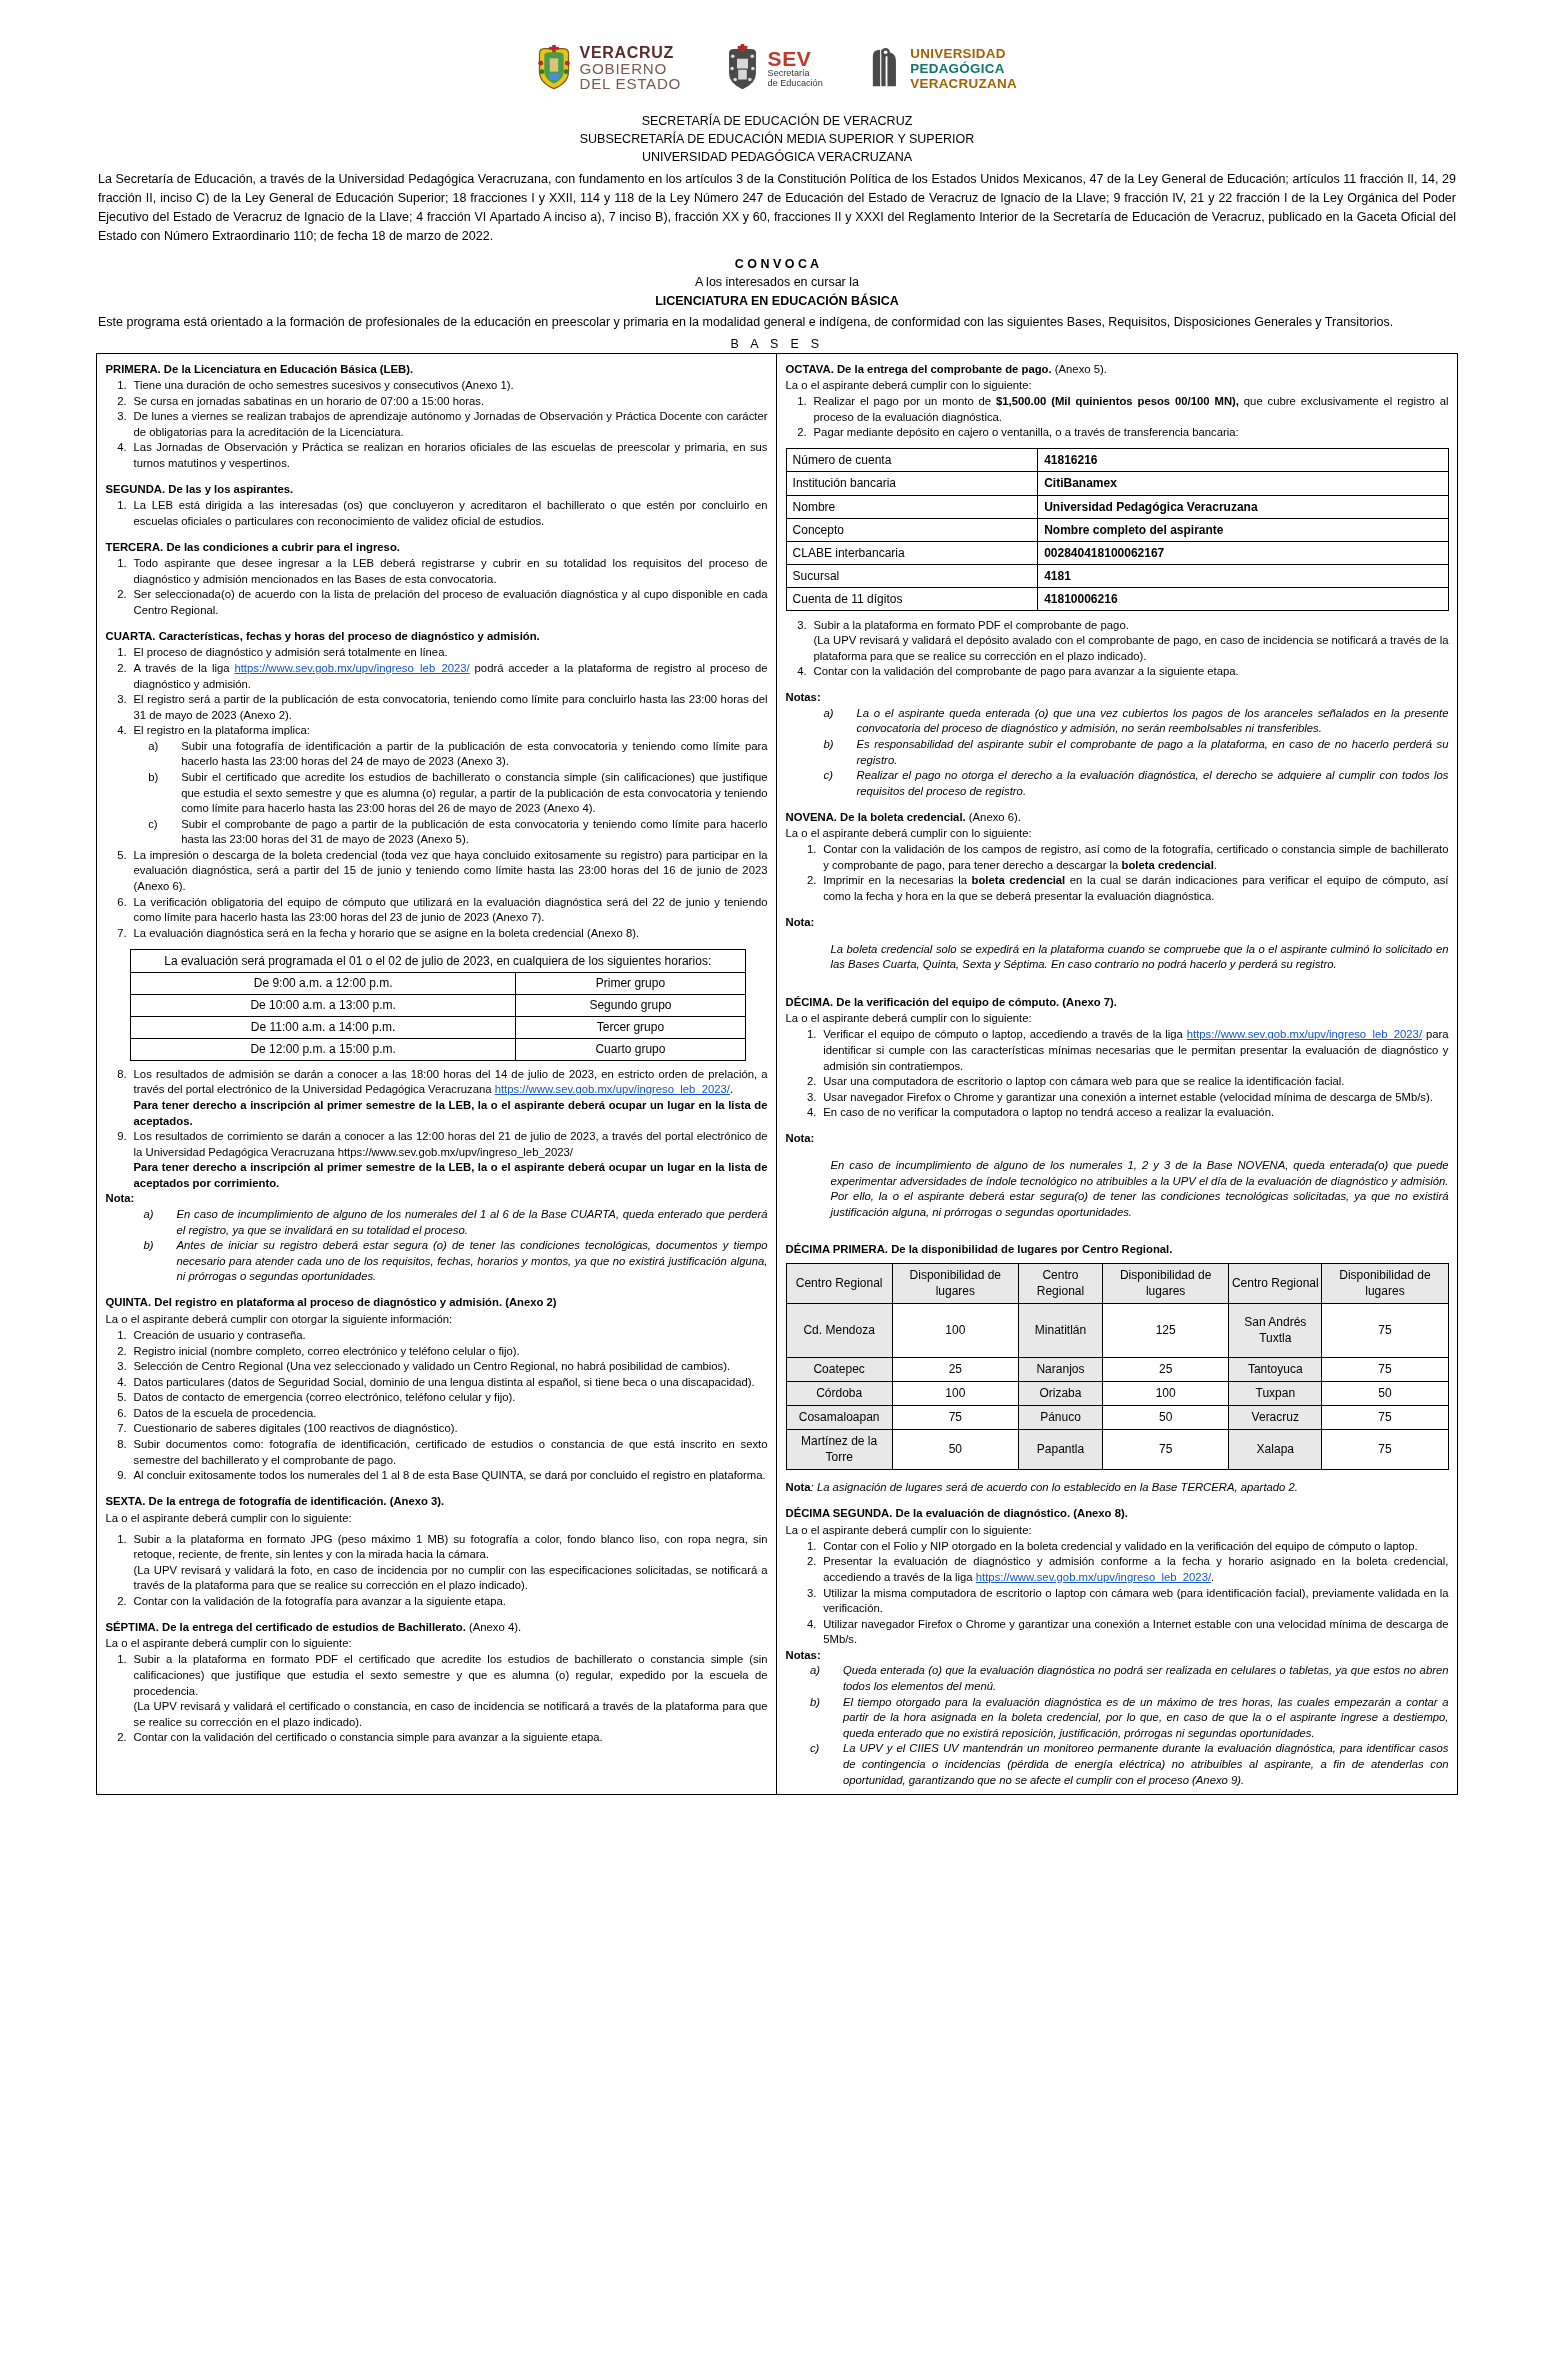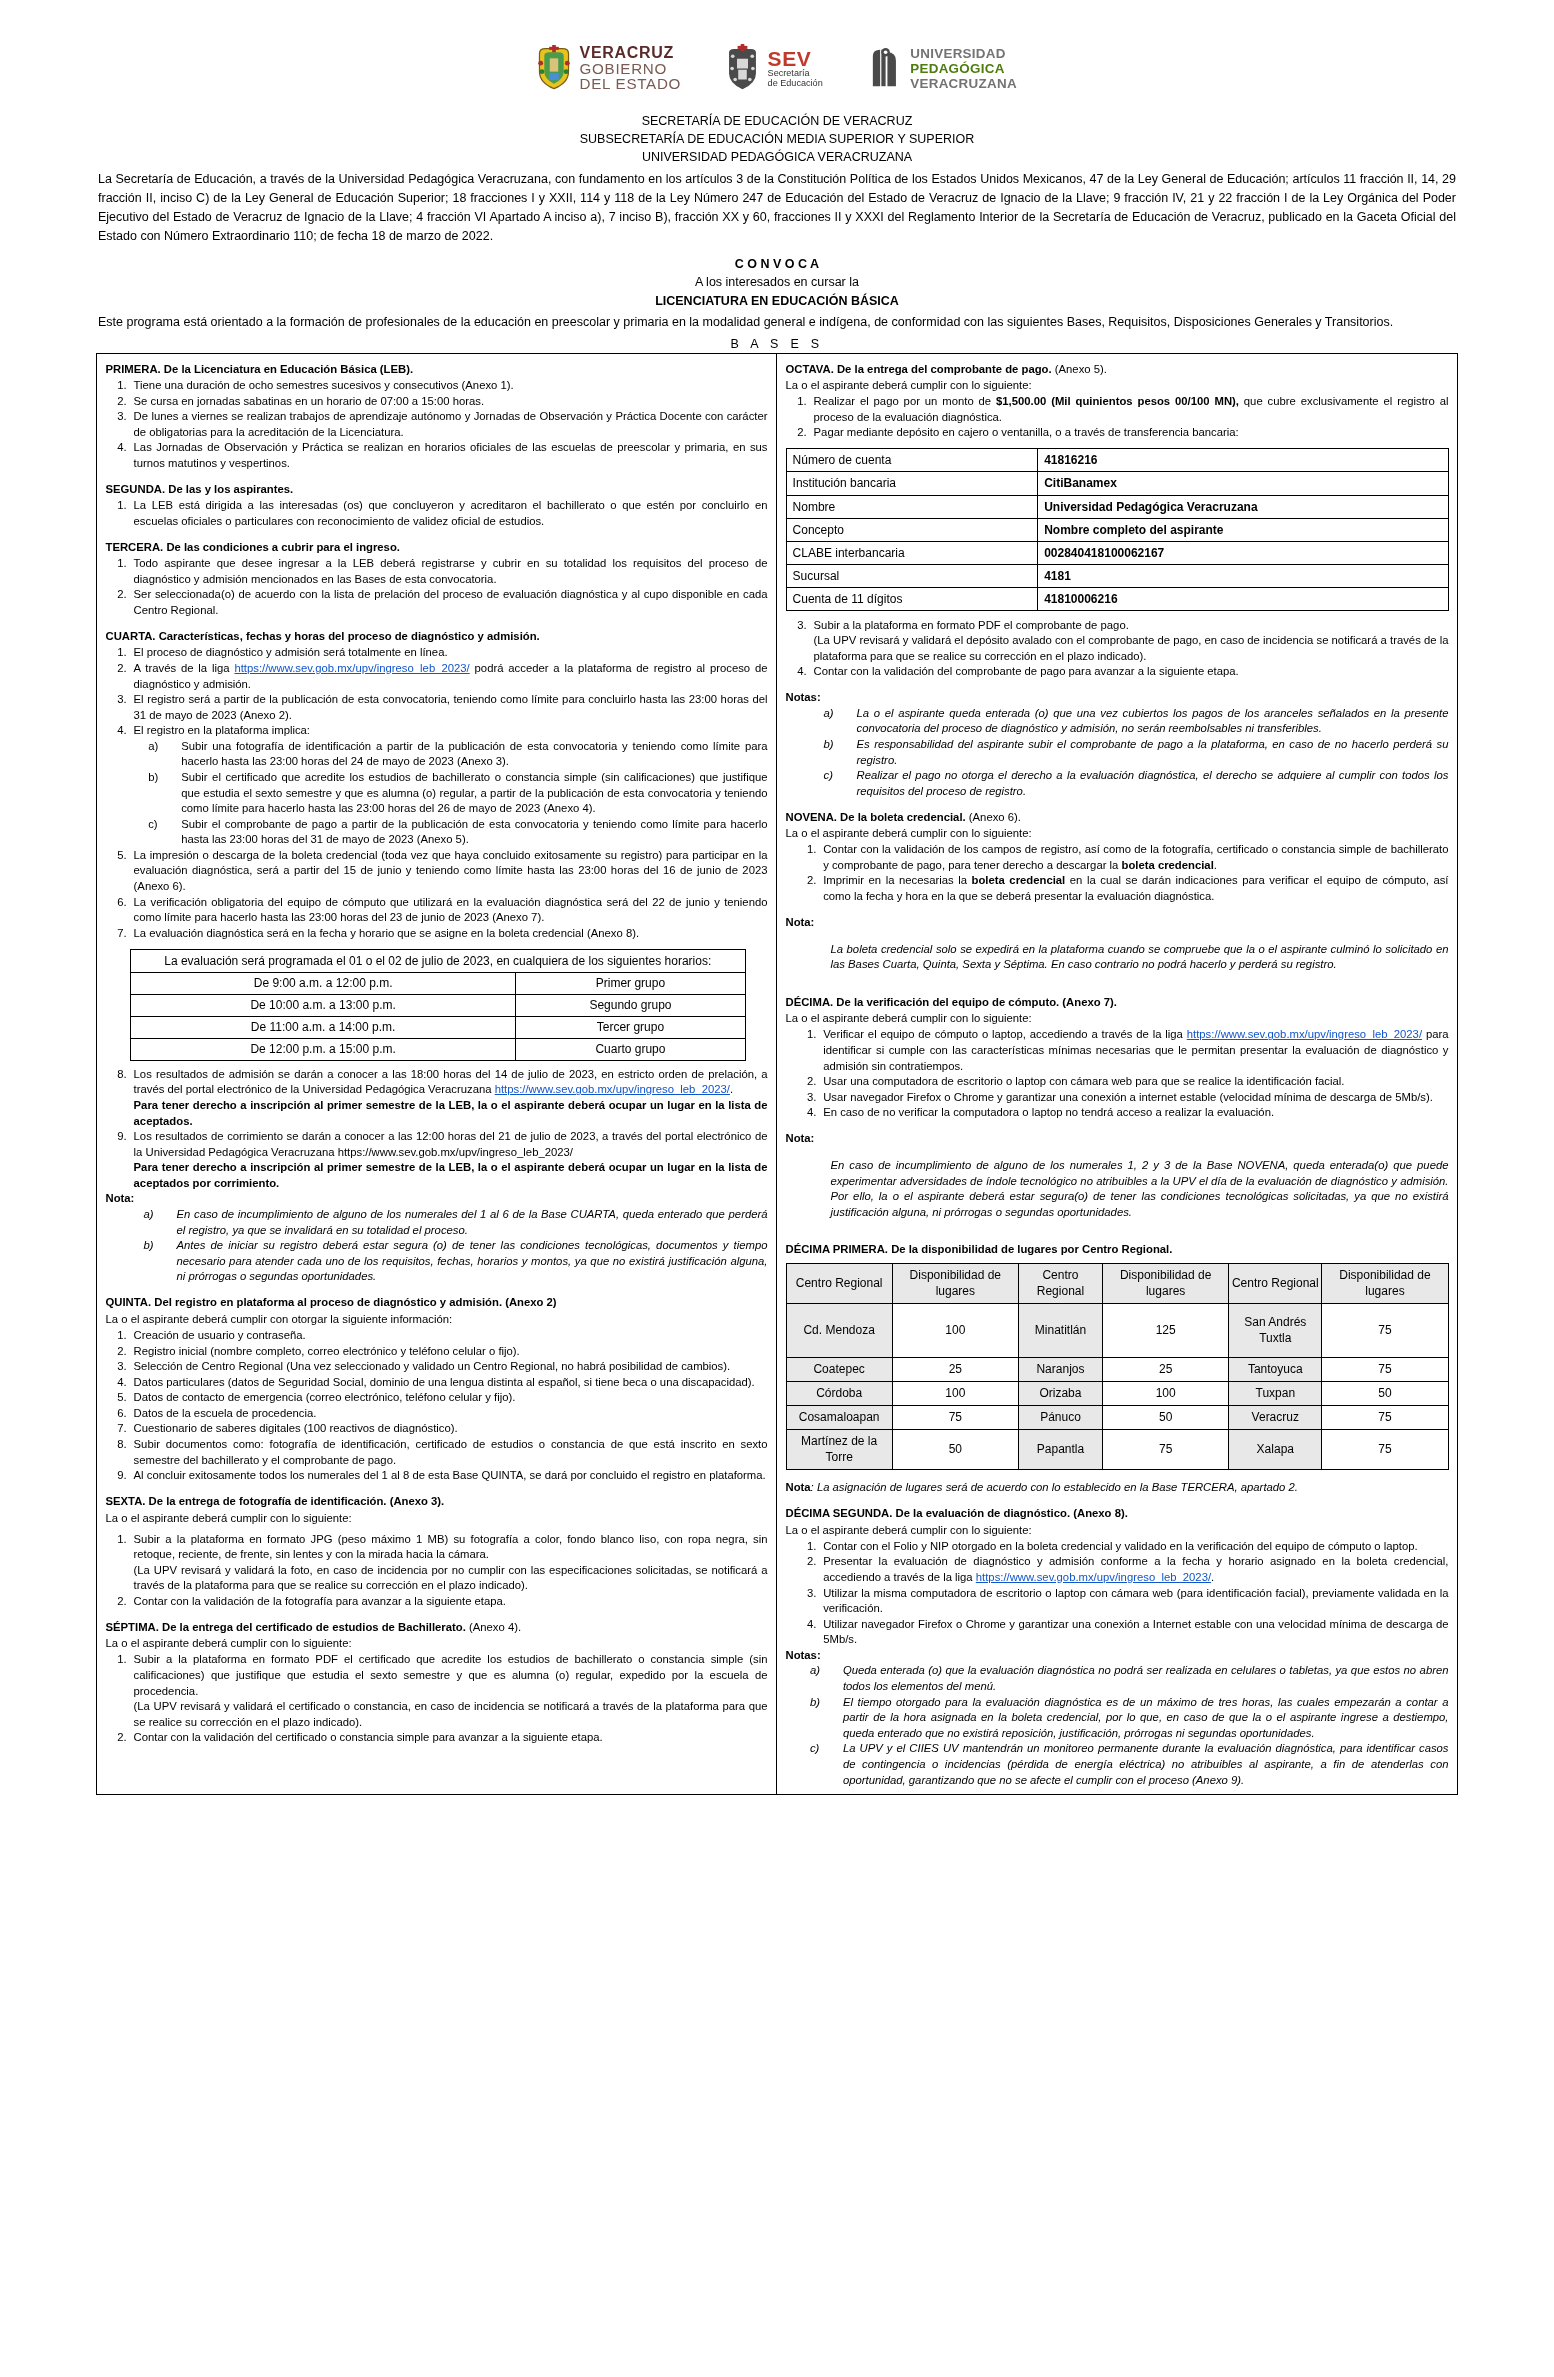--- a/index.html
+++ b/index.html
@@ -13,22 +13,22 @@
 
   
   .logos { display:flex; justify-content:center; align-items:center; gap:45px; padding-top:35px; height:66px; }
   .logo { display:flex; align-items:center; gap:8.5px; }
   .logo-words { display:flex; flex-direction:column; line-height:1.0; }
   .ver-w1 { font-size:16px; font-weight:bold; letter-spacing:0.7px; color:#5b2a2a; }
   .ver-w2, .ver-w3 { font-size:15.2px; letter-spacing:0.7px; color:#7a5a52; }
   .sev-w1 { font-size:21px; font-weight:bold; color:#c0392b; letter-spacing:0.6px; }
   .sev-w2, .sev-w3 { font-size:9.1px; color:#333; }
   .upv-w { font-size:13.4px; font-weight:bold; letter-spacing:0.3px; line-height:1.12; }
-  .upv-red { color:#737373; }
-  .upv-dark { color:#4d7c0f; }
+  .upv-red { color:#a16207; }
+  .upv-dark { color:#0f766e; }
 
   
   .hdr { text-align:center; font-size:12.5px; line-height:1.45; margin-top:11px; }
   .hdr div { }
   .intro {
     margin:3.7px 98px 0 98px;
     font-size:12.5px; line-height:1.52; text-align:justify;
   }
   .conv { text-align:center; margin-top:8.5px; font-size:12.5px; line-height:1.5; }
   .conv .bold { font-weight:bold; }

